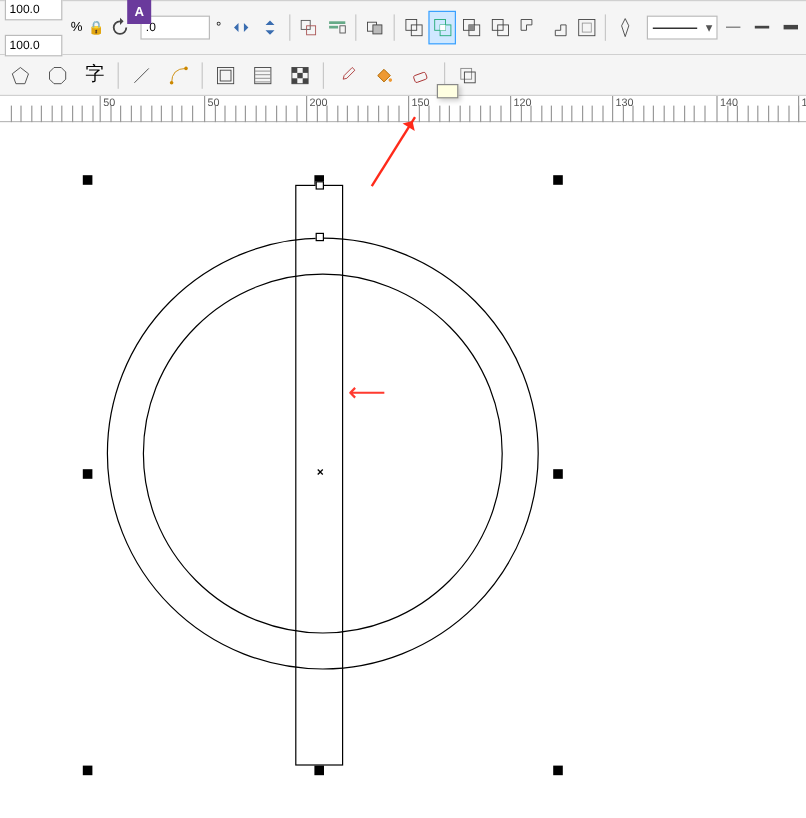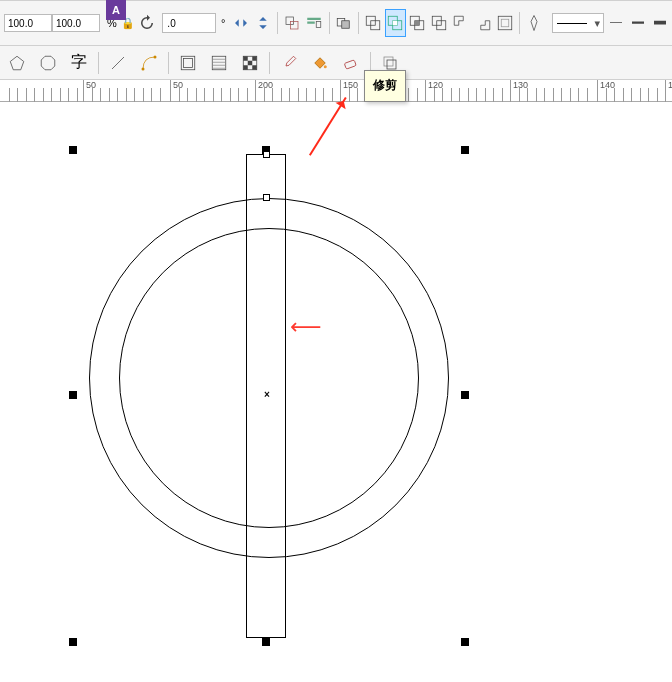--- a/index.html
+++ b/index.html
@@ -1,19 +1,19 @@
 <!DOCTYPE html>
 <html><head>
 <meta charset="utf-8">
 <style>
 *{box-sizing:border-box;margin:0;padding:0}
 body{font-family:"Microsoft YaHei",Arial,sans-serif;font-size:11px;background:#fff;width:672px;height:682px;overflow:hidden;position:relative}
 .toolbar-row{display:flex;align-items:center;height:30px;background:#f5f5f5;border-bottom:1px solid #d0d0d0;padding:0 2px;gap:1px}
 .toolbar-row.row1{height:46px;border-top:1px solid #d0d0d0}
-.pct-box{display:flex;gap:0;margin:0 2px}
+.pct-box{display:flex;flex-direction:column;gap:12px;margin:0 2px}
 .pct{display:flex;align-items:center;border:1px solid #bbb;background:#fff;width:48px;height:18px;padding:0 3px;font-size:10px}
 .pct-label{font-size:11px;padding:0 4px}
 .tbtn{width:28px;height:28px;display:flex;align-items:center;justify-content:center;background:transparent;border:1px solid transparent;cursor:pointer}
 .tbtn.active{border-color:#3aa1ff;background:#cfe8ff}
 .tbtn svg{width:18px;height:18px}
 .sep{width:1px;height:22px;background:#c8c8c8;margin:0 3px}
 .rot-field{display:flex;align-items:center;border:1px solid #bbb;background:#fff;width:70px;height:20px;padding:0 4px;font-size:10px;margin-left:4px}
 .combo{display:flex;align-items:center;border:1px solid #bbb;background:#fff;width:72px;height:20px;margin-left:6px}
 .combo .dd{width:12px;text-align:center;color:#555}
 .row2{height:34px}
@@ -241,21 +241,20 @@
   <div class="sep"></div>
   <div class="tbtn">
       <svg class="shape-ico" viewBox="0 0 24 24">
         <rect x="4" y="4" width="12" height="12" fill="none" stroke="#888"></rect>
         <rect x="8" y="8" width="12" height="12" fill="none" stroke="#444"></rect>
       </svg>
     </div>
 </div>
 
 <div class="tooltip">
-  <div class="tt-title">修剪</div>
 </div>
 
 <div class="ruler-h" id="ruler">
     <div class="tick" style="left: 0px; margin-top: 44px;">70</div>
     <div class="tick mt" style="left: 8.5px;"></div>
     <div class="tick mt" style="left: 17px;"></div>
     <div class="tick mt" style="left: 25.5px;"></div>
     <div class="tick mt" style="left: 34px;"></div>
     <div class="tick mt" style="left: 42.5px;"></div>
     <div class="tick mt" style="left: 51px;"></div>

